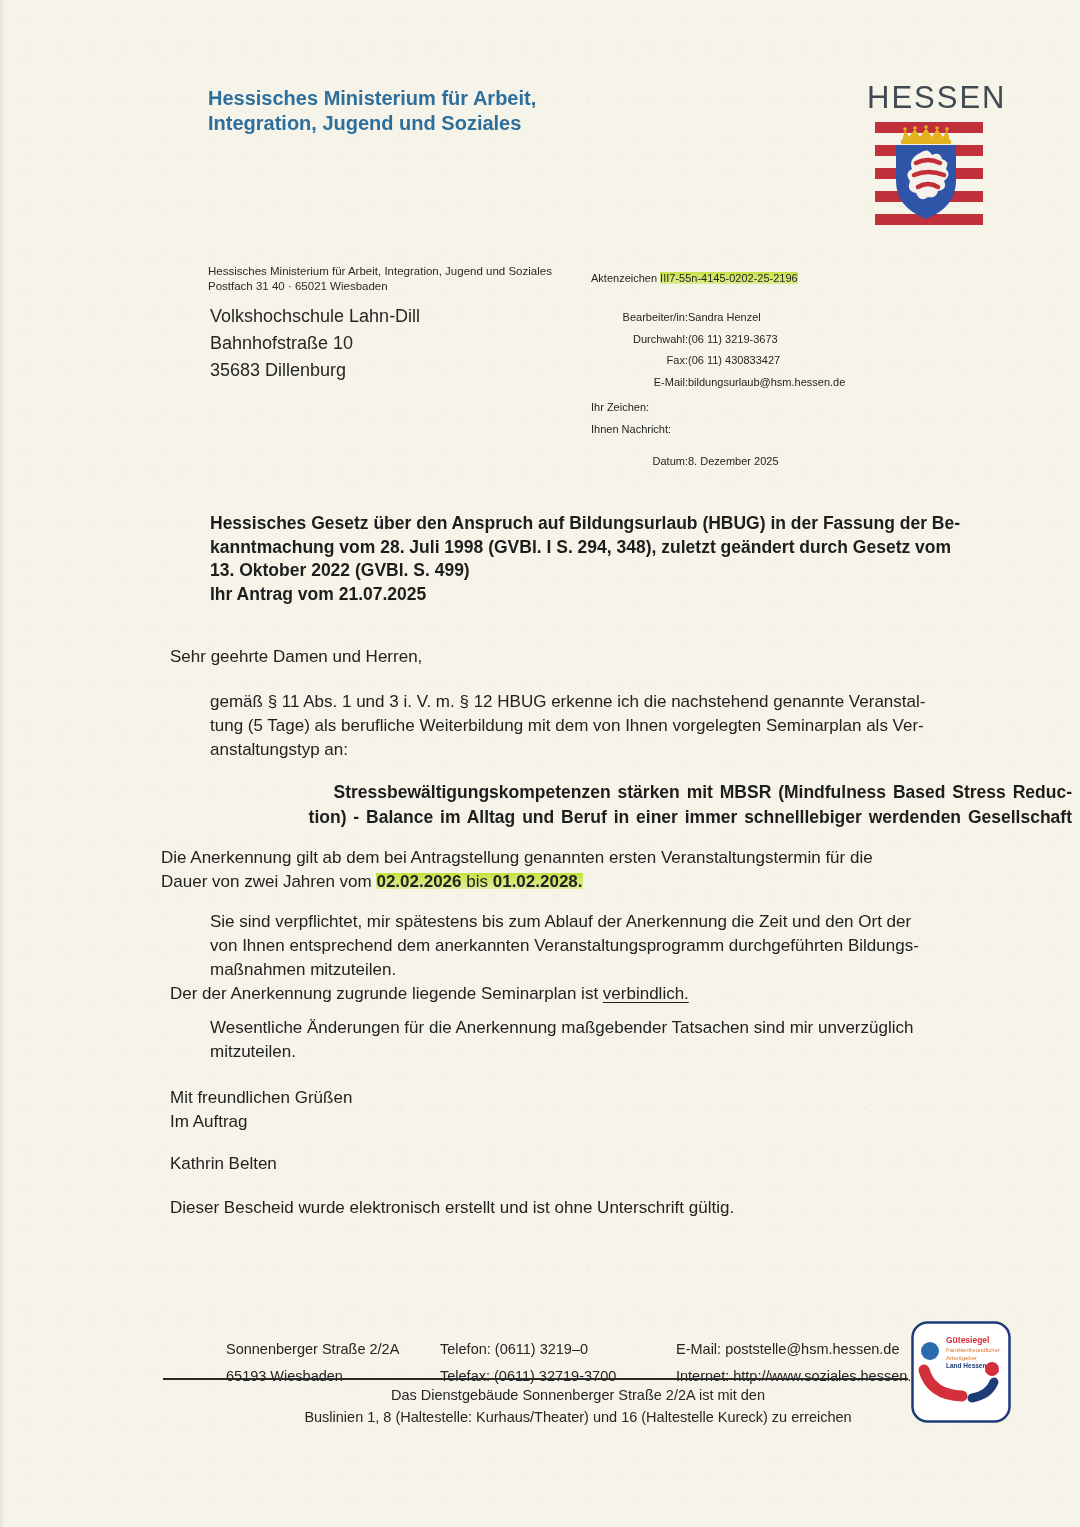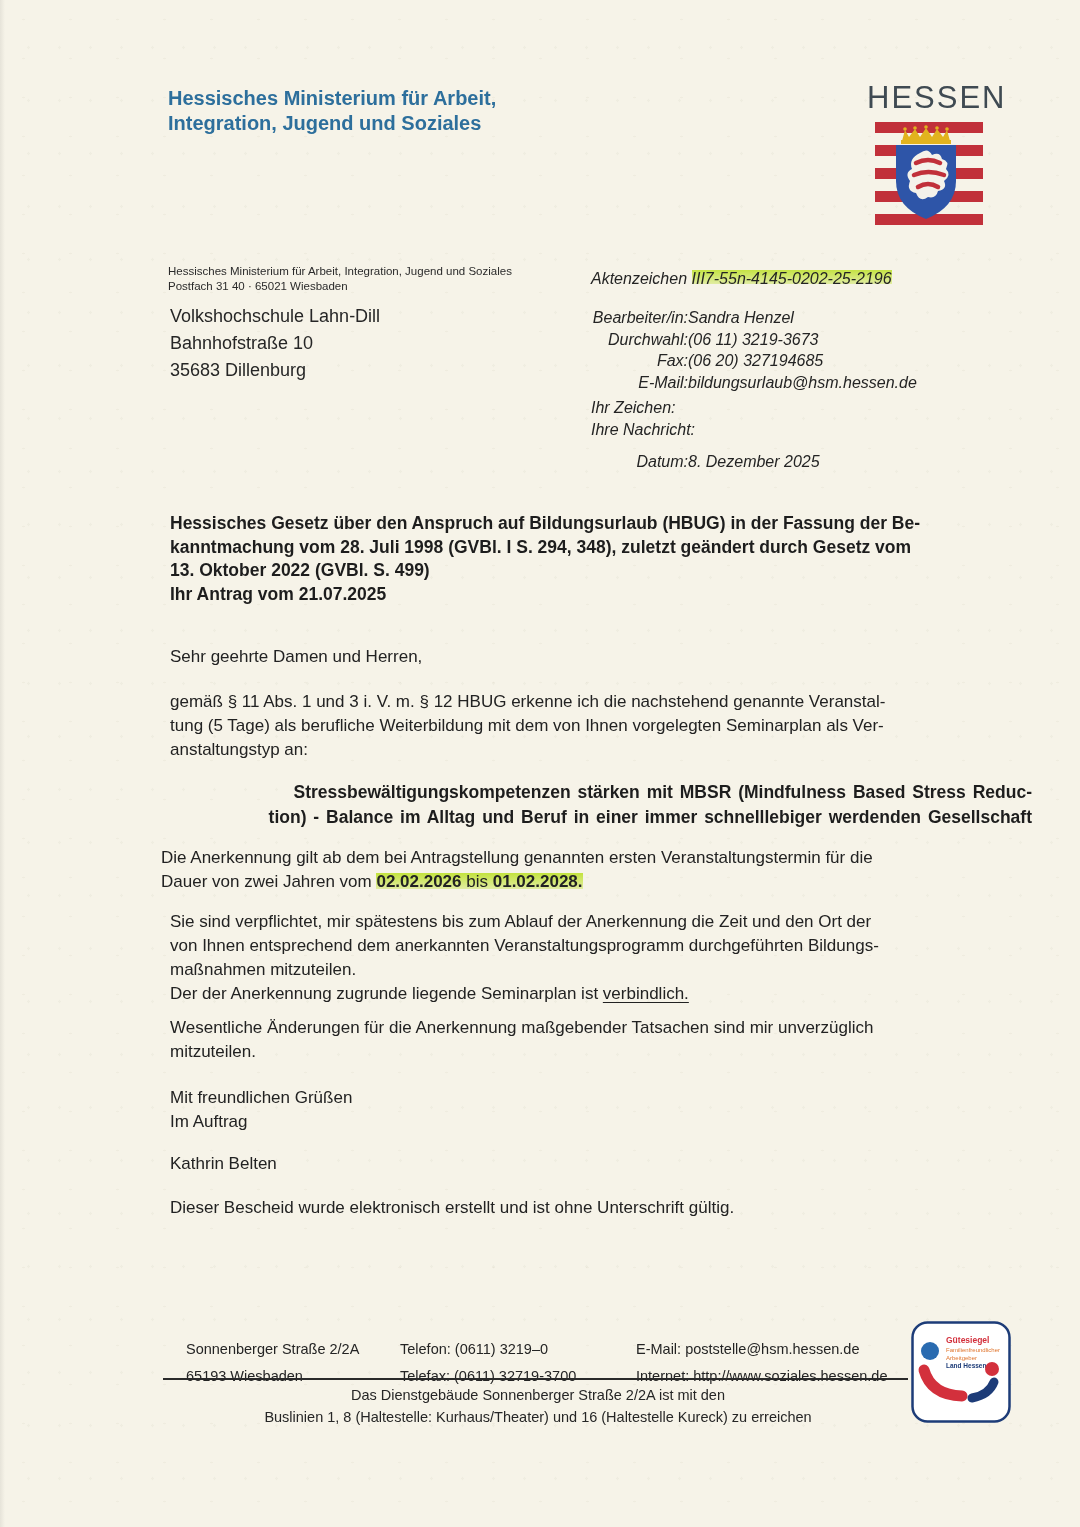--- a/index.html
+++ b/index.html
@@ -8,37 +8,37 @@
     background:#f6f3e8;
     background-image:
       radial-gradient(rgba(125,115,70,.055) 1px, transparent 1.3px),
       radial-gradient(rgba(100,95,60,.045) 1px, transparent 1.2px);
     background-size:47px 39px, 31px 53px;
     background-position:0 0, 13px 21px;
     font-family:"Liberation Sans", sans-serif;
     color:#262626;
   }
   .abs{position:absolute;}
-  .pre{white-space:pre-line;}
+  .pre{white-space:pre-line;margin-left:40px;}
   .keep{white-space:pre;}
   .edge-smudge{left:0;top:0;width:5px;height:1527px;background:linear-gradient(to right, rgba(90,90,85,.10), rgba(90,90,85,0));}
 
   
   .ministry{left:168px;top:86px;font-size:20px;line-height:25px;font-weight:bold;color:#2d6f9c;}
   .wordmark{left:867px;top:80px;font-size:31px;letter-spacing:2px;color:#3f4a52;text-align:right;}
   .flag{left:875px;top:122px;width:108px;height:103px;
         background:repeating-linear-gradient(to bottom,#c1303a 0 11px, rgba(0,0,0,0) 11px 23px);}
   .shield{left:890px;top:124px;}
 
   
   .sender{left:168px;top:264px;font-size:11.5px;line-height:14.5px;color:#2b2b2b;}
   .recipient{left:170px;top:303px;font-size:18px;line-height:27px;}
 
   
-  .meta{font-size:16px;line-height:21.5px;color:#242424;font-style:italic;}
+  .meta{font-size:11px;line-height:21.5px;color:#242424;}
   .akten{left:591px;top:268px;}
   .contact{left:591px;top:307px;}
   .meta-row{display:flex;}
   .meta-label{width:97px;flex-shrink:0;text-align:right;}
   .zeichen{left:591px;top:397px;}
   .datum{left:591px;top:451px;}
 
   
   .hl{background-image:linear-gradient(rgba(186,224,32,.85), rgba(186,224,32,.35));
       background-repeat:no-repeat;background-size:100% 15px;background-position:0 -1px;}
@@ -105,31 +105,31 @@
     <div class="meta-row">
         <span class="meta-label">Bearbeiter/in:</span>
         <span>Sandra Henzel</span>
       </div>
     <div class="meta-row">
         <span class="meta-label">Durchwahl:</span>
         <span>(06 11) 3219-3673</span>
       </div>
     <div class="meta-row">
         <span class="meta-label">Fax:</span>
-        <span>(06 20) 327194685</span>
+        <span>(06 11) 430833427</span>
       </div>
     <div class="meta-row">
         <span class="meta-label">E-Mail:</span>
         <span>bildungsurlaub@hsm.hessen.de</span>
       </div>
   </div>
 
   <div class="abs meta zeichen">
     <div>Ihr Zeichen:</div>
-    <div>Ihre Nachricht:</div>
+    <div>Ihnen Nachricht:</div>
   </div>
 
   <div class="abs meta datum meta-row">
       <span class="meta-label">Datum:</span>
       <span>8. Dezember 2025</span>
     </div>
 
   <div class="abs subject pre">Hessisches Gesetz über den Anspruch auf Bildungsurlaub (HBUG) in der Fassung der Be-
 kanntmachung vom 28. Juli 1998 (GVBl. I S. 294, 348), zuletzt geändert durch Gesetz vom
 13. Oktober 2022 (GVBl. S. 499)

